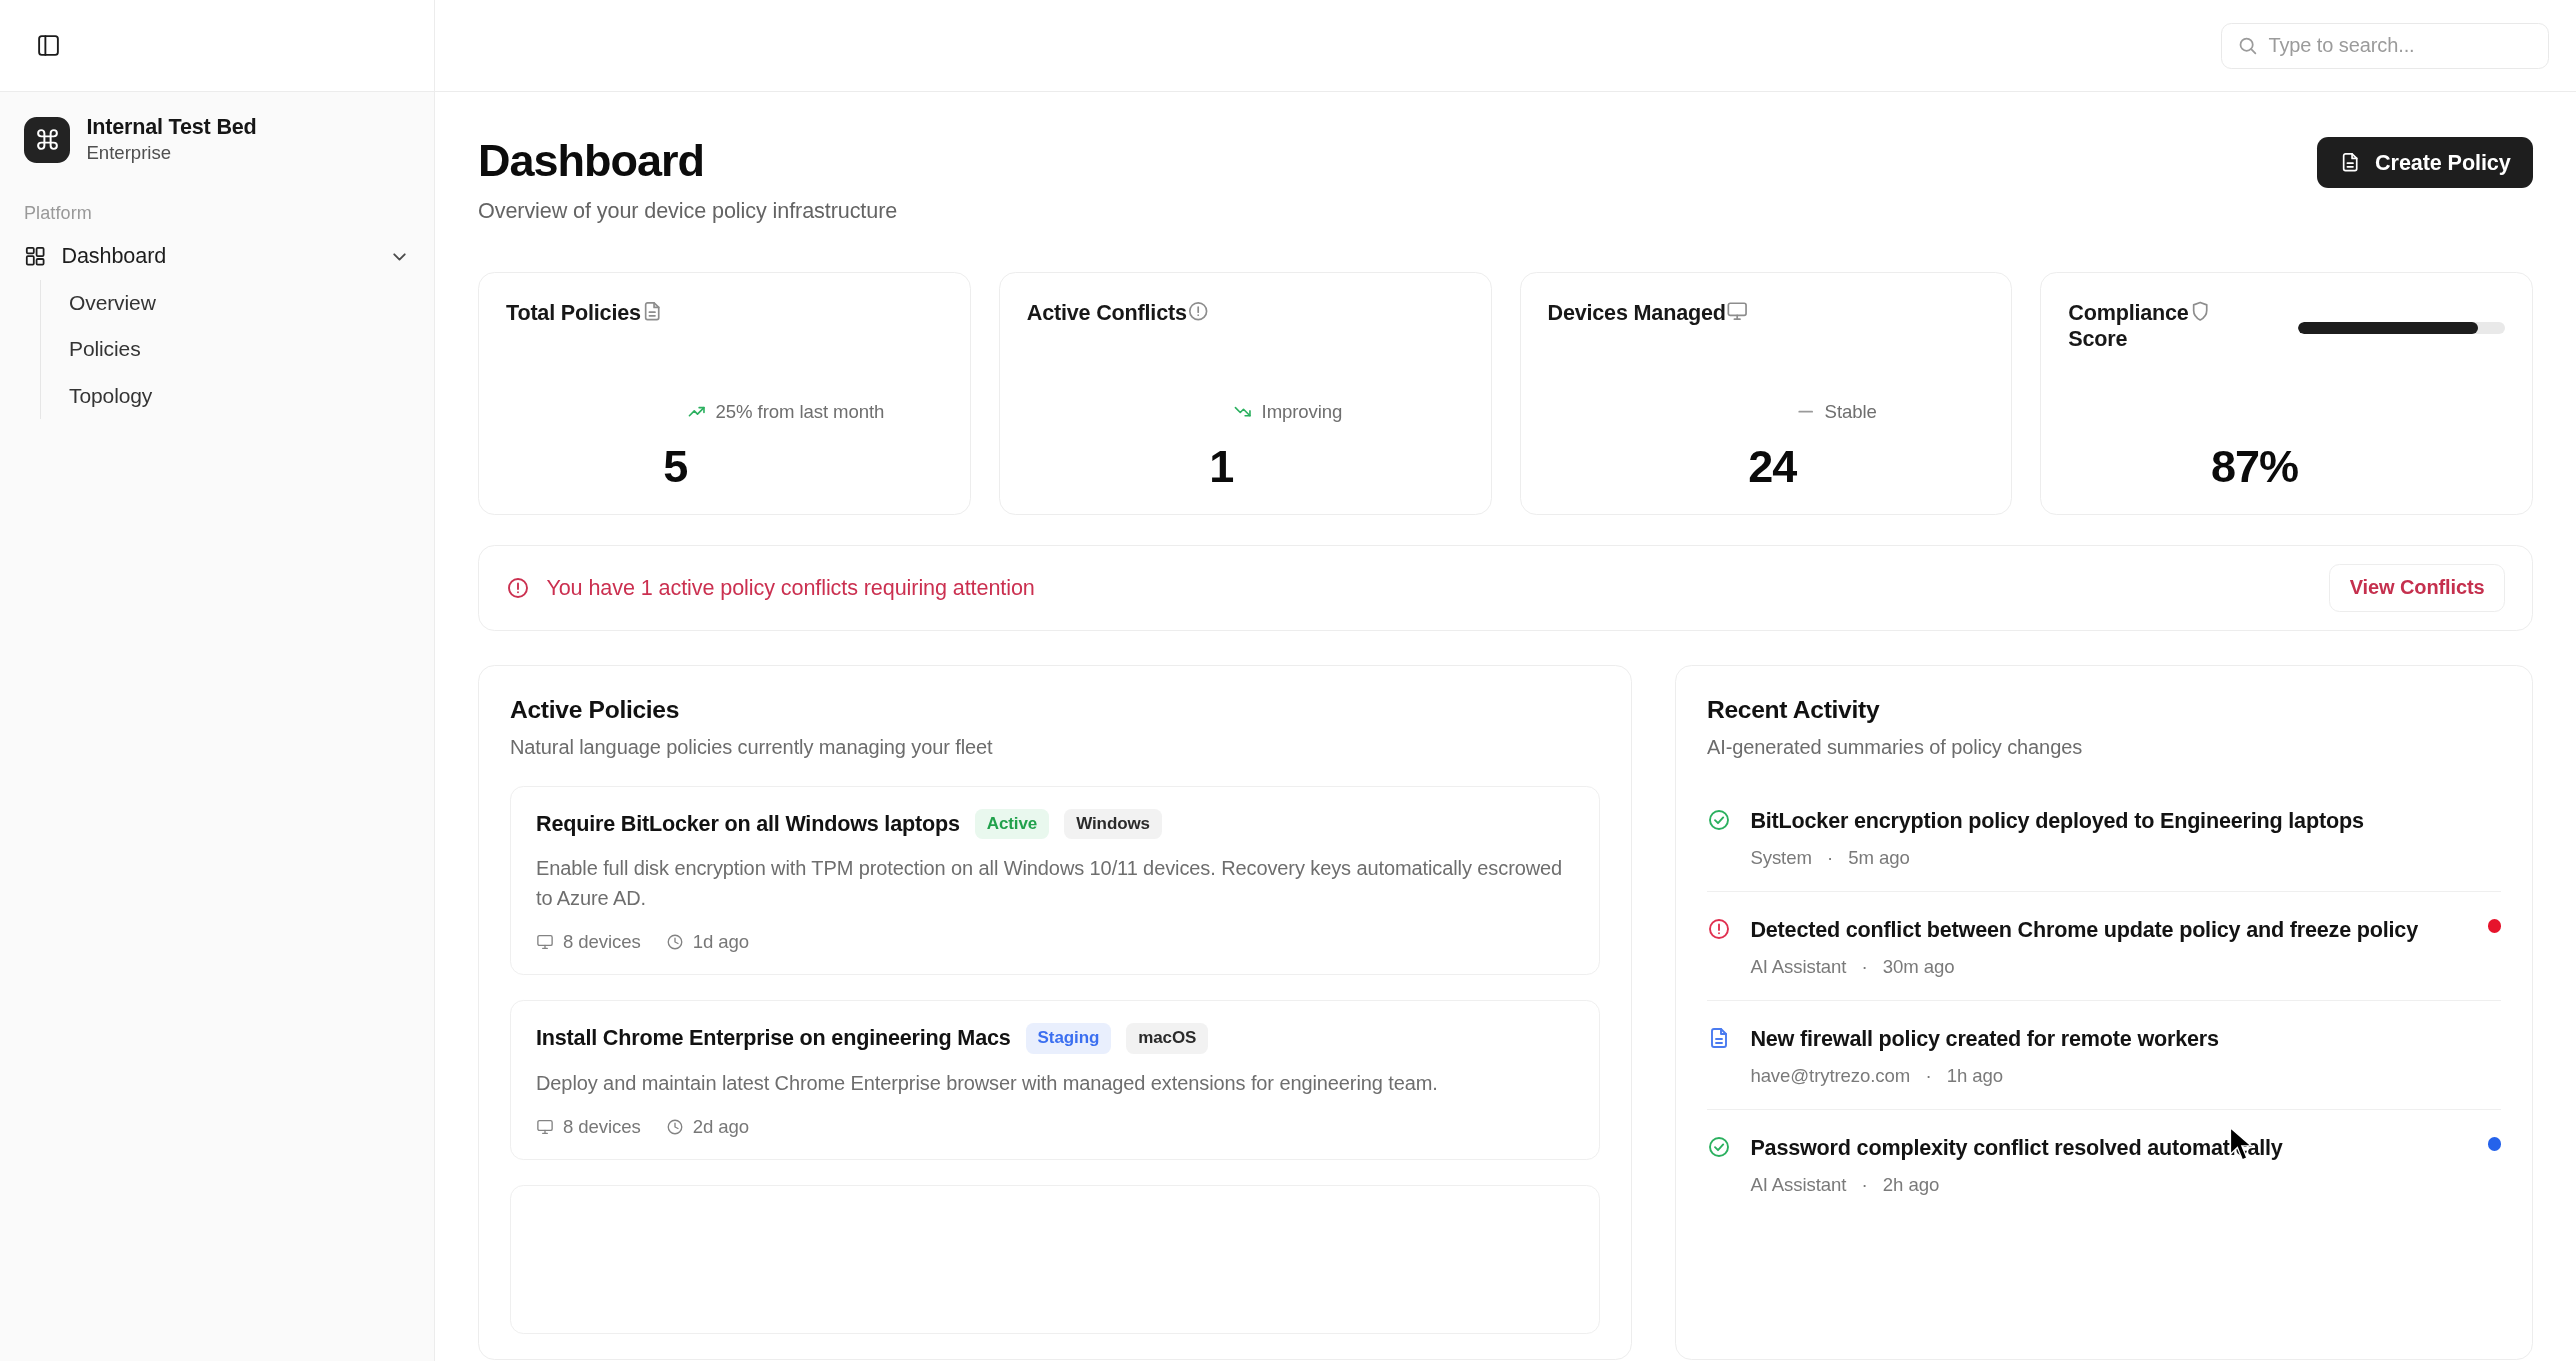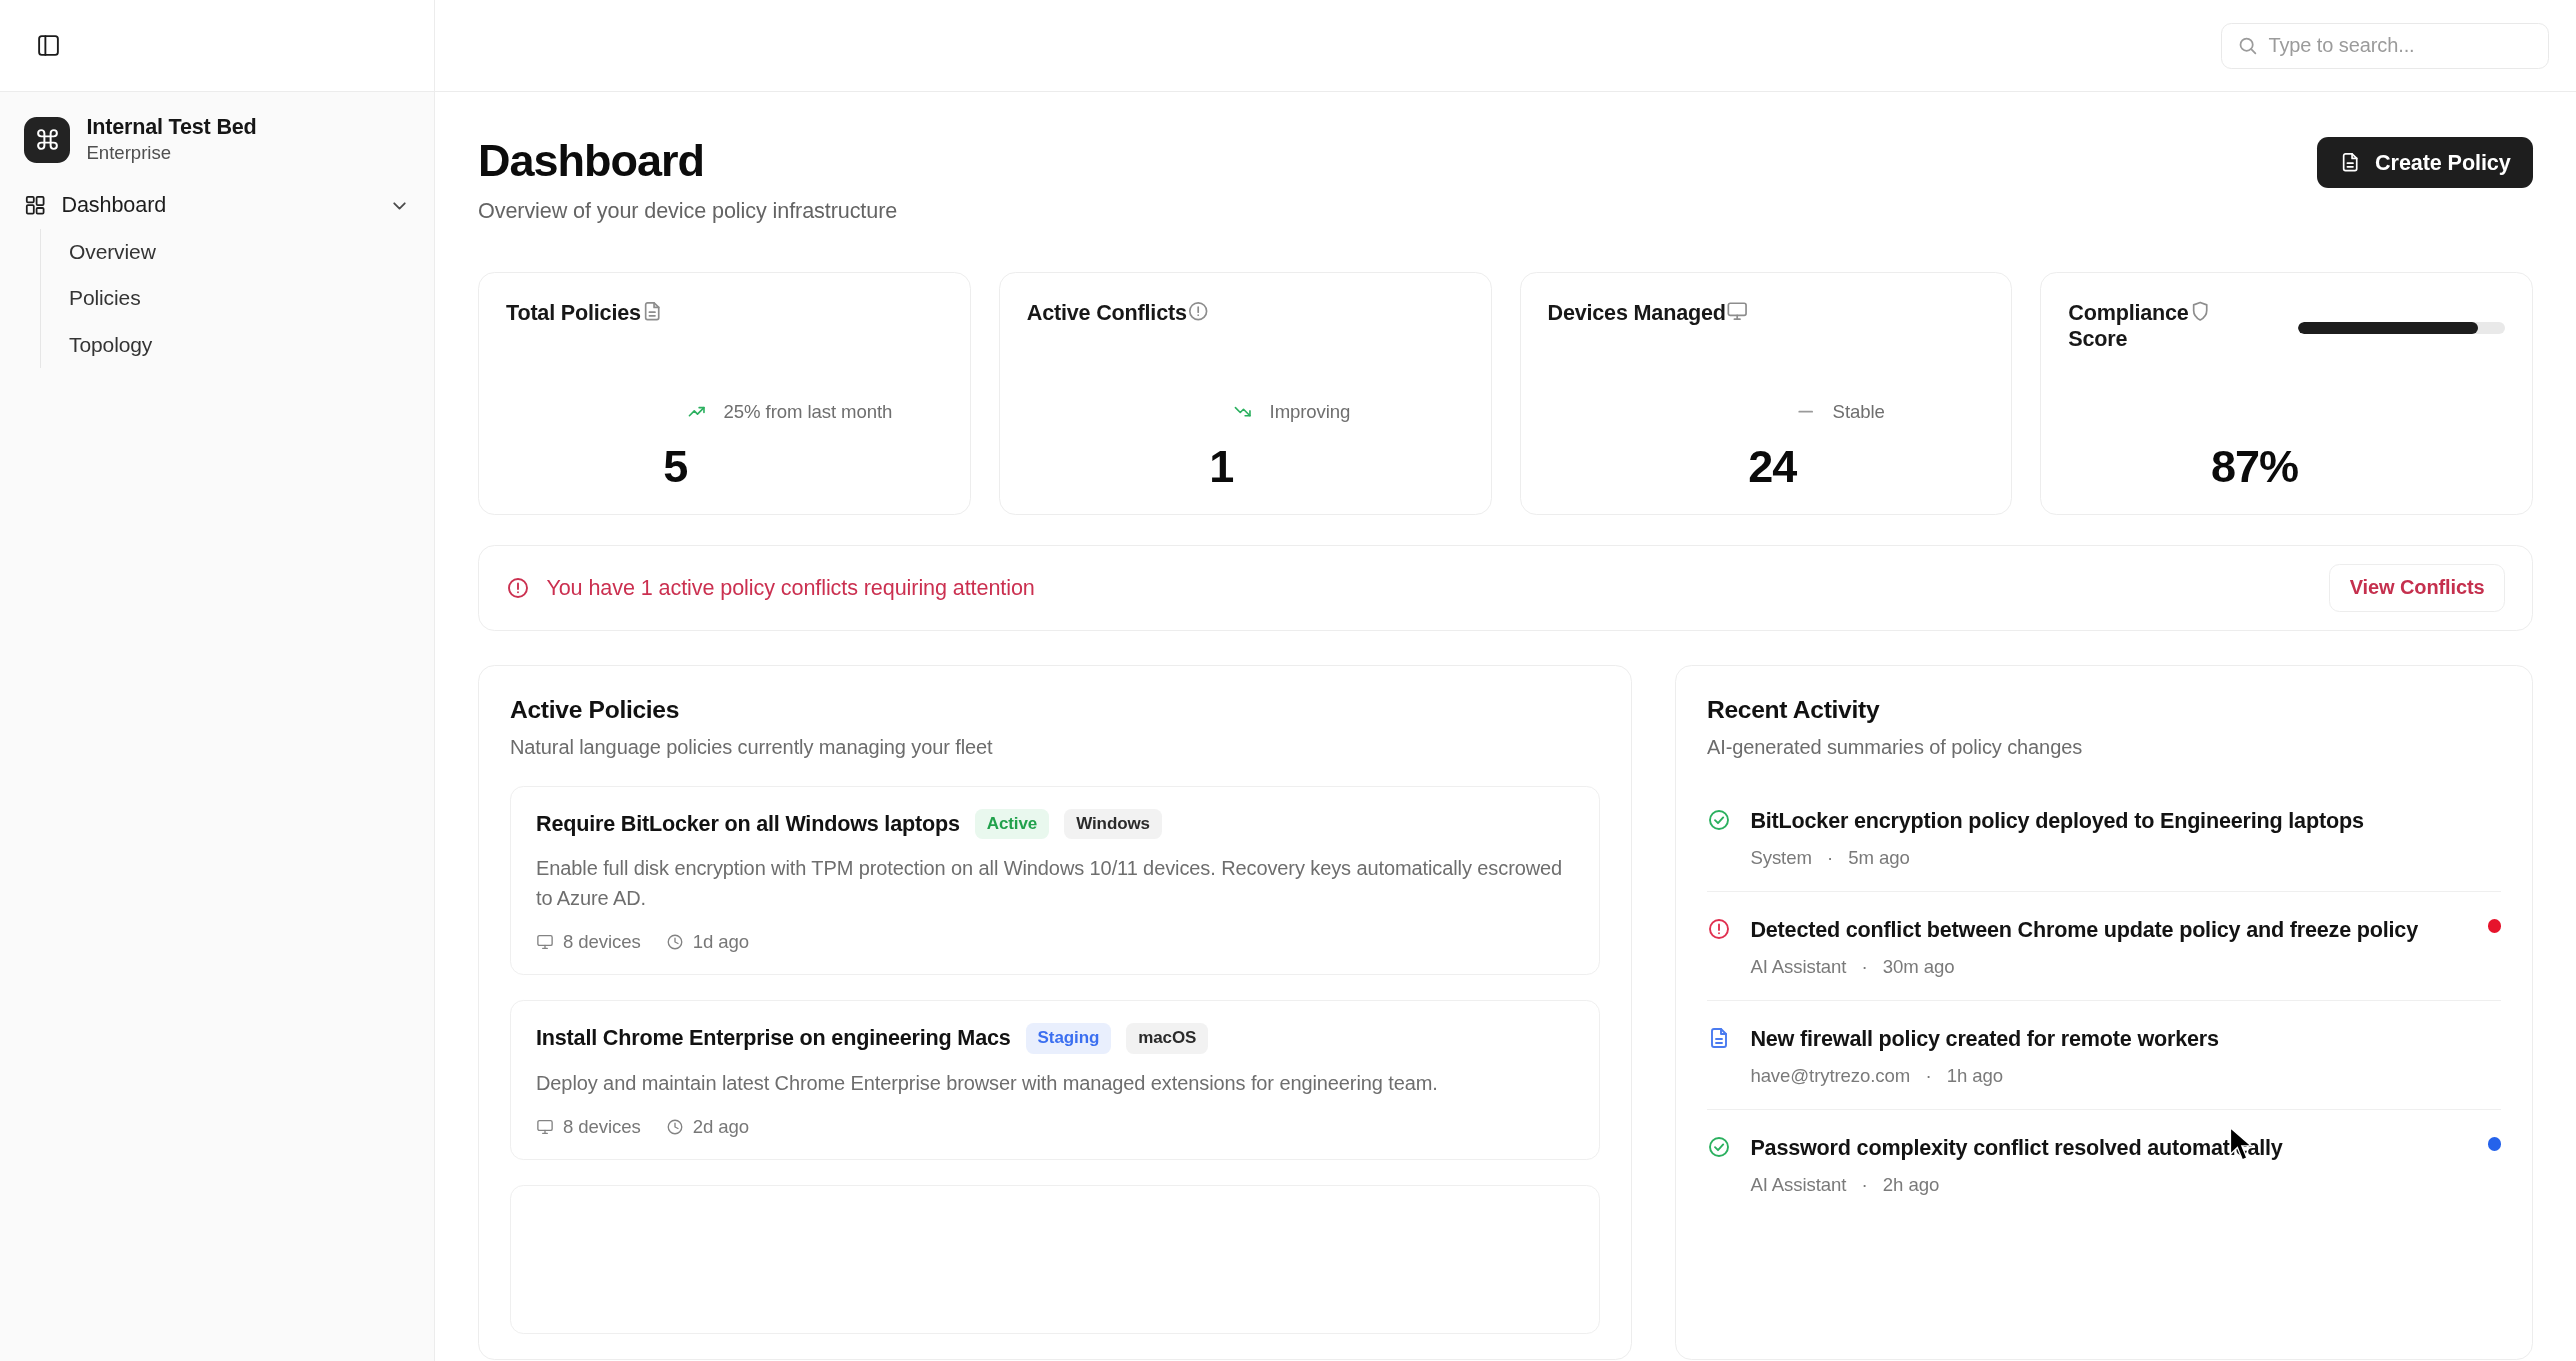--- a/index.html
+++ b/index.html
@@ -125,21 +125,21 @@
     border: 1.5px solid #ededed; border-radius: 16.4px;
     background: #ffffff;
     padding: 27px 27px 25px 27px;
     min-height: 243px;
     display: flex; 
   }
   .stat-top { display: flex; align-items: flex-start; }
   .stat-label { font-size: 21.6px; font-weight: 700; color: #181818; letter-spacing: -0.2px; }
   .stat-icon { margin-left: auto; }
   .stat-value { font-size: 45px; font-weight: 700; color: #0b0b0b; letter-spacing: -1px; margin-top: auto; line-height: 1; }
-  .stat-delta { display: flex; align-items: center; gap: 17px; margin-top: 36px; font-size: 18.6px; color: #6f6f6f; letter-spacing: -0.1px; }
+  .stat-delta { display: flex; align-items: center; gap: 9px; margin-top: 36px; font-size: 18.6px; color: #6f6f6f; letter-spacing: -0.1px; }
   .progress-track {
     margin-top: 22.4px; height: 12px; border-radius: 745px;
     background: #e9e9e9; width: 100%; overflow: hidden;
   }
   .progress-fill { height: 100%; background: #1d1d1d; border-radius: 745px; }
 
   
   .alert-banner {
     margin-top: 30px;
     border: 1.5px solid #ededed; border-radius: 16.4px;
@@ -250,20 +250,21 @@
           <svg width="25" height="25" viewBox="0 0 24 24" fill="none" stroke="#ffffff" stroke-width="1.9" stroke-linecap="round" stroke-linejoin="round">
             <path d="M15 6a3 3 0 1 1 3 3h-3V6zM9 6a3 3 0 1 0-3 3h3V6zM15 18a3 3 0 1 0 3-3h-3v3zM9 18a3 3 0 1 1-3-3h3v3zM9 9h6v6H9z"></path>
           </svg>
         </div>
         <div>
           <div class="org-name">Internal Test Bed</div>
           <div class="org-plan">Enterprise</div>
         </div>
       </div>
 
+      <div class="nav-section-label">Platform</div>
 
       <div>
         <div class="nav-item">
           <span style="display:flex;">
             <svg width="22.4" height="22.4" viewBox="0 0 24 24" fill="none" stroke="#1d1d1d" stroke-width="1.9" stroke-linejoin="round">
               <rect x="3" y="3" width="7.5" height="6" rx="1.2"></rect>
               <rect x="13.5" y="3" width="7.5" height="9" rx="1.2"></rect>
               <rect x="3" y="12" width="7.5" height="9" rx="1.2"></rect>
               <rect x="13.5" y="15" width="7.5" height="6" rx="1.2"></rect>
             </svg>

